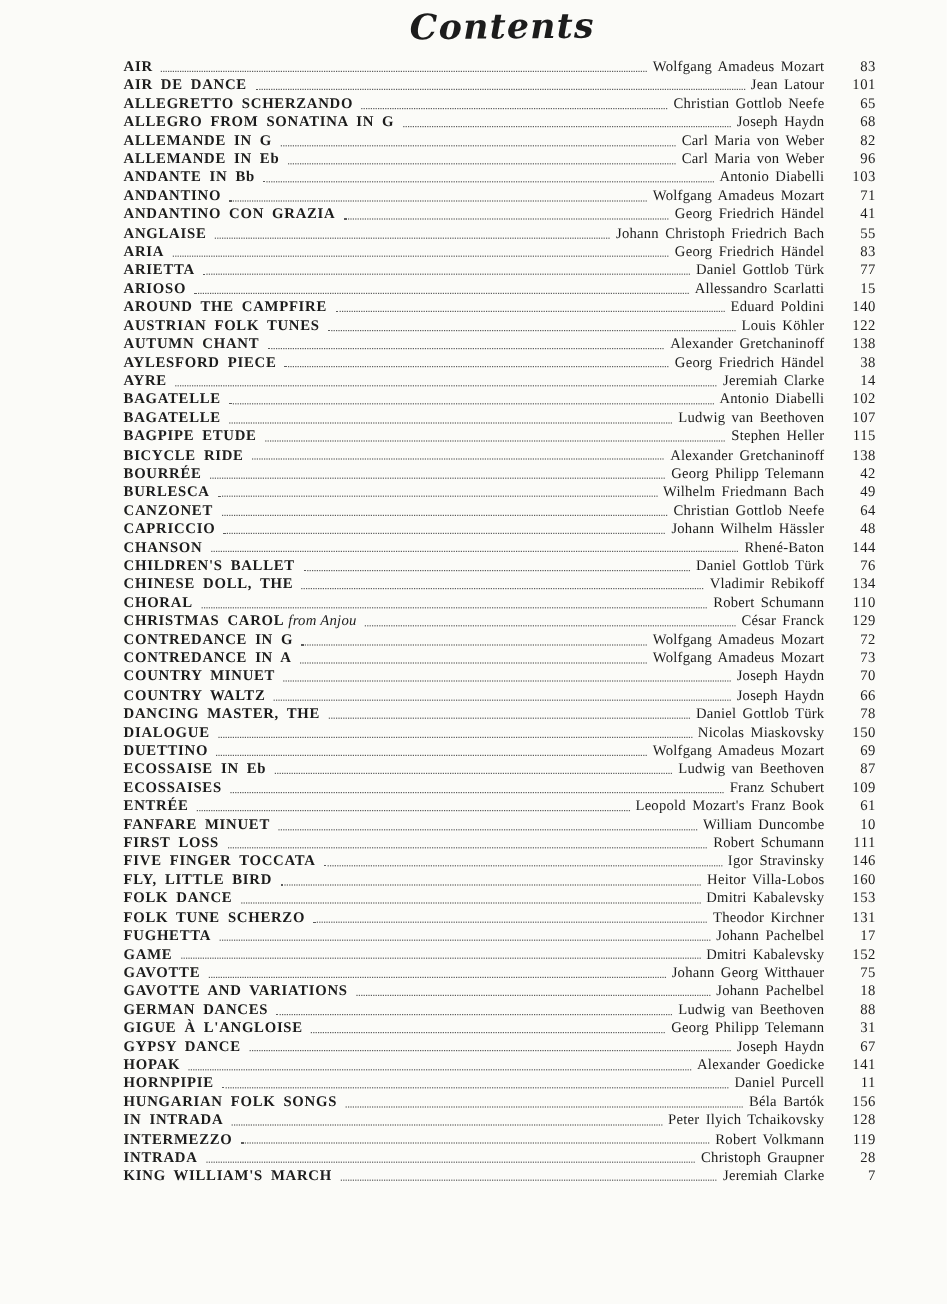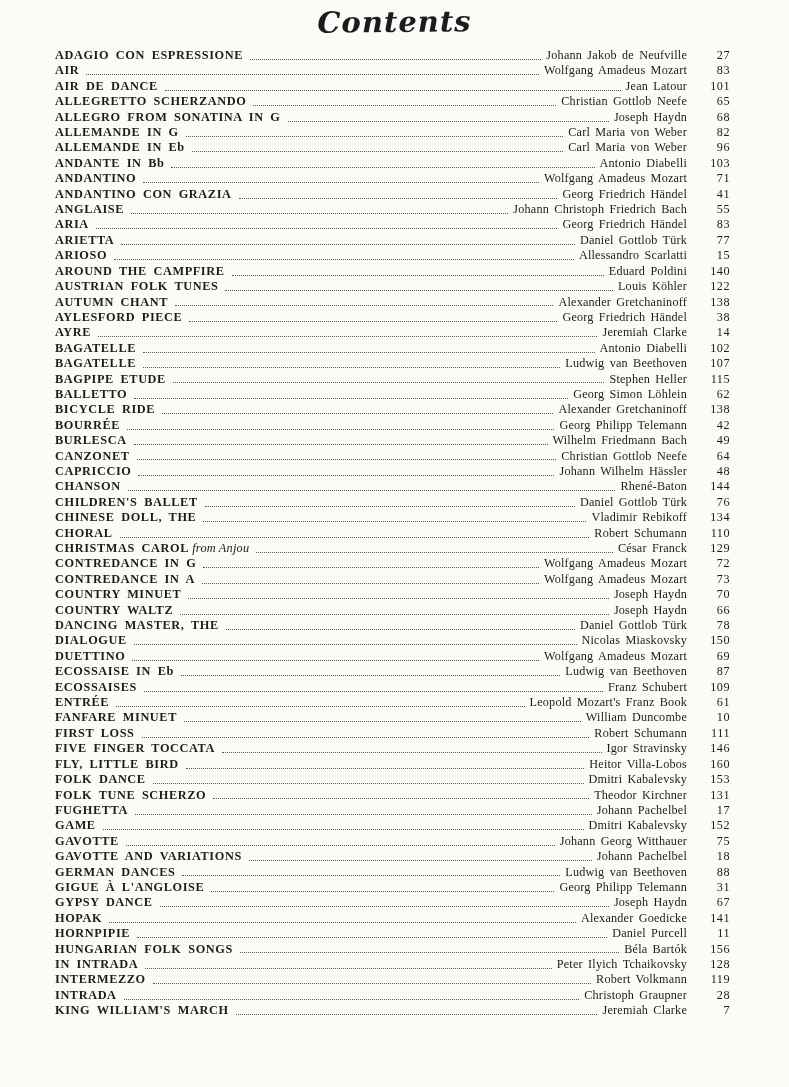--- a/index.html
+++ b/index.html
@@ -9,20 +9,21 @@
   }
   *{margin:0;padding:0;box-sizing:border-box;}
   html,body{background:#ffffff;}
   .page{
     position:relative;
     width:789px;height:1087px;
     background:var(--paper);
     color:var(--ink);
     font-family:"Liberation Serif",serif;
     overflow:hidden;
+    padding-left:48px;
   }
   .heading{
     padding-top:5px;
     text-align:center;
     font-family:"DejaVu Serif",serif;
     font-style:italic;
     font-weight:bold;
     font-size:29px;
     letter-spacing:1px;
     transform:rotate(-0.5deg);
@@ -73,26 +74,20 @@
     text-align:right;
     letter-spacing:0.5px;
   }
 </style>
 </head>
 <body>
 
 <div class="page">
   <h1 class="heading">Contents</h1>
   <div class="toc">
-  <div class="row">
-    <span class="title"><span class="t">ADAGIO CON ESPRESSIONE</span></span>
-    <span class="leader"></span>
-    <span class="composer">Johann Jakob de Neufville</span>
-    <span class="page-num">27</span>
-  </div>
 
   <div class="row">
     <span class="title"><span class="t">AIR</span></span>
     <span class="leader"></span>
     <span class="composer">Wolfgang Amadeus Mozart</span>
     <span class="page-num">83</span>
   </div>
 
   <div class="row">
     <span class="title"><span class="t">AIR DE DANCE</span></span>
@@ -228,26 +223,20 @@
     <span class="page-num">107</span>
   </div>
 
   <div class="row">
     <span class="title"><span class="t">BAGPIPE ETUDE</span></span>
     <span class="leader"></span>
     <span class="composer">Stephen Heller</span>
     <span class="page-num">115</span>
   </div>
 
-  <div class="row">
-    <span class="title"><span class="t">BALLETTO</span></span>
-    <span class="leader"></span>
-    <span class="composer">Georg Simon Löhlein</span>
-    <span class="page-num">62</span>
-  </div>
 
   <div class="row">
     <span class="title"><span class="t">BICYCLE RIDE</span></span>
     <span class="leader"></span>
     <span class="composer">Alexander Gretchaninoff</span>
     <span class="page-num">138</span>
   </div>
 
   <div class="row">
     <span class="title"><span class="t">BOURRÉE</span></span>

